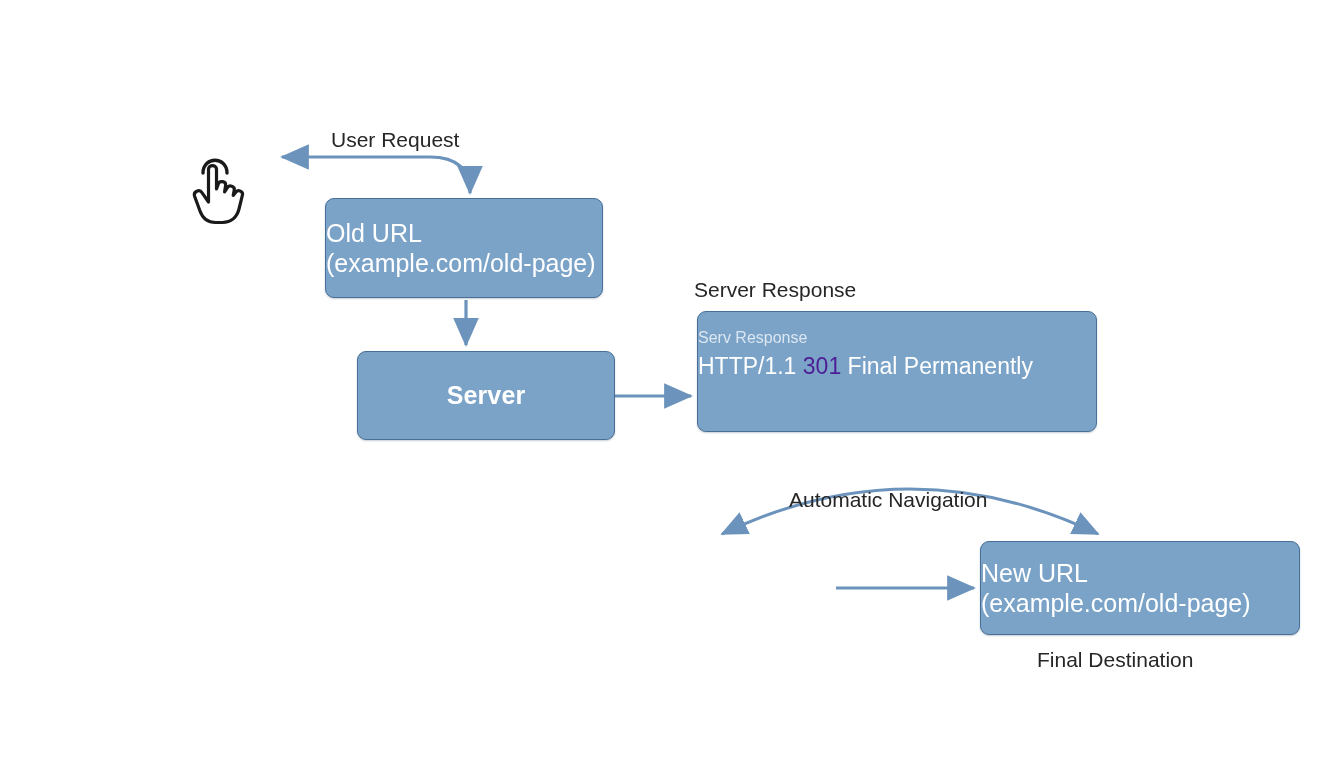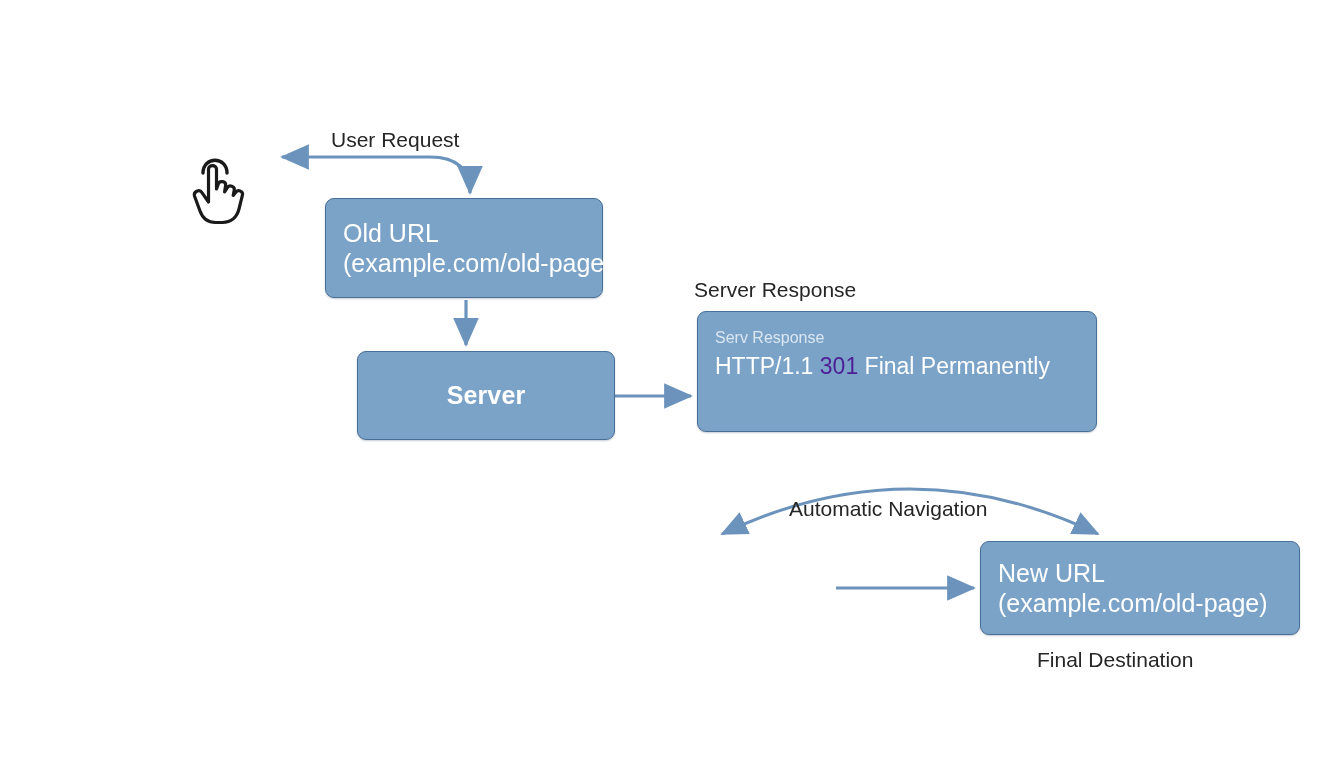--- a/index.html
+++ b/index.html
@@ -48,32 +48,31 @@
     align-items: center;
     text-align: center;
   }
   .node.center .line {
     font-weight: bold;
     font-size: 25px;
     letter-spacing: .1px;
   }
   .node.stacked {
     align-items: flex-start;
-    padding-left: 17px;
   }
   .node.stacked .line {
     font-size: 25px;
     font-weight: normal;
   }
   
   #node-user      { left: 48px;  top: 109px; width: 216px; height: 81px; }
   #node-old-url   { left: 325px; top: 198px; width: 278px; height: 100px; }
   #node-server    { left: 357px; top: 351px; width: 258px; height: 89px; }
   #node-response  { left: 697px; top: 311px; width: 400px; height: 121px;
-                    justify-content: flex-start; padding-top: 17px; padding-left: 17px; }
+                    justify-content: flex-start; padding-top: 17px; }
   #node-browser   { left: 613px; top: 541px; width: 219px; height: 94px; }
   #node-new-url   { left: 980px; top: 541px; width: 320px; height: 94px; }
 
   #node-response .sub-label {
     font-size: 16px;
     color: #e2ecf5;
     opacity: .93;
     margin-bottom: 5px;
     white-space: nowrap;
     font-weight: normal;
@@ -91,21 +90,21 @@
   }
   
   .label {
     position: absolute;
     color: #262626;
     font-size: 21px;
     white-space: nowrap;
   }
   #label-user-request      { left: 331px; top: 128px; }
   #label-server-response   { left: 694px; top: 278px; }
-  #label-auto-navigation   { left: 789px; top: 488px; margin-top: 9px; }
+  #label-auto-navigation   { left: 789px; top: 488px; }
   #label-final-destination { left: 1037px; top: 648px; }
 
   
   #hand-cursor {
     position: absolute;
     left: 191px;
     top: 139px;
     width: 76px;
     height: 86px;
   }

